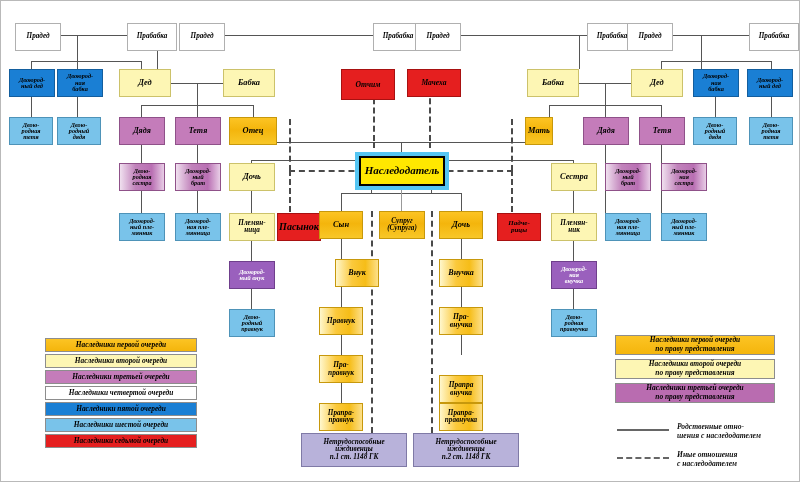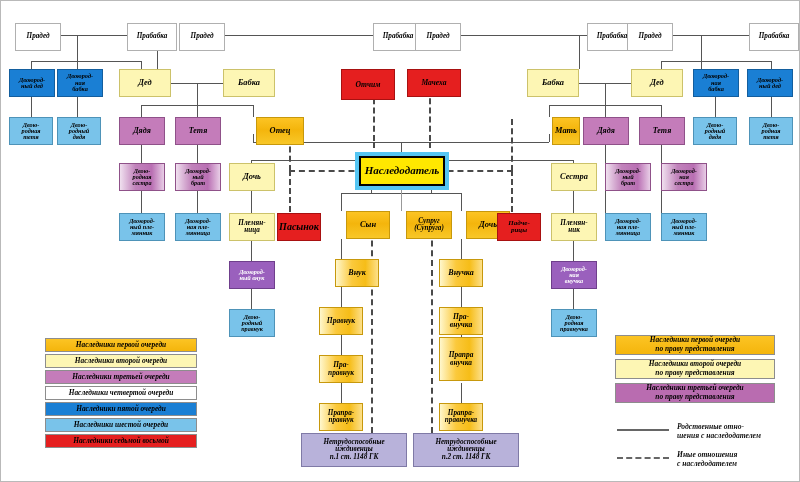--- a/index.html
+++ b/index.html
@@ -8,21 +8,21 @@
          border:1px solid #b9b9b9;box-sizing:border-box;overflow:hidden;}
 
   
   .node{position:absolute;box-sizing:border-box;display:flex;align-items:center;
         justify-content:center;text-align:center;font-style:italic;font-weight:bold;
         line-height:1.02;color:#000;border:1px solid #6b6b6b;z-index:5;
         padding:13px;overflow:hidden;}
 
   
   .c-white {background:#ffffff;border-color:#b0b0b0;}
-  .c-gold  {background:linear-gradient(180deg,#fcc424 0%,#f4b50c 45%,#f8c728 100%);border-color:#c7980c;margin-left:27px;}
+  .c-gold  {background:linear-gradient(180deg,#fcc424 0%,#f4b50c 45%,#f8c728 100%);border-color:#c7980c;}
   .c-gold2 {background:linear-gradient(90deg,#fff7cc 0%,#fbc93c 38%,#f6bd18 70%,#fde08a 100%);border-color:#c7980c;}
   .c-pyellow{background:#fdf6b4;border-color:#ccc26a;}
   .c-violet{background:linear-gradient(90deg,#f0e0ef 0%,#c183bb 35%,#b96fb3 72%,#e8cde6 100%);border-color:#8f5189;}
   .c-violet-flat{background:#c47cba;border-color:#8f5189;}
   .c-blue  {background:#1a7fd4;border-color:#135e9e;color:#000;}
   .c-lblue {background:#79c3ea;border-color:#4e93b8;}
   .c-red   {background:#e51f1f;border-color:#a81111;}
   .c-lilac {background:#b8b2da;border-color:#7f7aa6;}
   .c-purple{background:#9a60bd;border-color:#6f3f8c;}
 
@@ -204,34 +204,34 @@
   <div class="node c-gold2" style="left:318px;top:258px;width:44px;height:26px;font-size:8px;margin-left:16px;">Внук</div>
   <div class="node c-gold2" style="left:438px;top:258px;width:44px;height:26px;font-size:8px;">Внучка</div>
   <div class="node c-purple" style="left:550px;top:260px;width:46px;height:28px;font-size:6.2px;color:#fff;">Двоюрод-<br>ная внучка</div>
 
   <div class="node c-lblue" style="left:228px;top:308px;width:46px;height:28px;font-size:6.2px;">Двою-<br>родный<br>правнук</div>
   <div class="node c-gold2" style="left:318px;top:306px;width:44px;height:26px;font-size:7.6px;">Правнук</div>
   <div class="node c-gold2" style="left:438px;top:306px;width:44px;height:28px;font-size:7.6px;">Пра-<br>внучка</div>
   <div class="node c-lblue" style="left:550px;top:308px;width:46px;height:28px;font-size:6.2px;">Двою-<br>родная<br>правнучка</div>
 
   <div class="node c-gold2" style="left:318px;top:354px;width:44px;height:28px;font-size:7.4px;">Пра-<br>правнук</div>
-  <div class="node c-gold2" style="left:438px;top:336px;width:44px;height:44px;font-size:7.4px;">Прапра<br>внучка</div>
+  <div class="node c-gold2" style="left:438px;top:374px;width:44px;height:28px;font-size:7.4px;">Прапра<br>внучка</div>
   <div class="node c-gold2" style="left:318px;top:402px;width:44px;height:28px;font-size:7.2px;">Прапра-<br>правнук</div>
   <div class="node c-gold2" style="left:438px;top:402px;width:44px;height:28px;font-size:7.2px;">Прапра-<br>правнучка</div>
 
   <div class="node c-lilac" style="left:300px;top:432px;width:106px;height:34px;font-size:7.2px;">Нетрудоспособные<br>иждивенцы<br>п.1 ст. 1148 ГК</div>
   <div class="node c-lilac" style="left:412px;top:432px;width:106px;height:34px;font-size:7.2px;">Нетрудоспособные<br>иждивенцы<br>п.2 ст. 1148 ГК</div>
 
   <div class="lg-item" style="left:44px;top:337px;width:152px;height:14px;background:linear-gradient(180deg,#fcc424,#f4b50c);">Наследники первой очереди</div>
   <div class="lg-item" style="left:44px;top:353px;width:152px;height:14px;background:#fdf6b4;">Наследники второй очереди</div>
   <div class="lg-item" style="left:44px;top:369px;width:152px;height:14px;background:#c47cba;">Наследники третьей очереди</div>
   <div class="lg-item" style="left:44px;top:401px;width:152px;height:14px;background:#1a7fd4;">Наследники пятой очереди</div>
   <div class="lg-item" style="left:44px;top:385px;width:152px;height:14px;background:#ffffff;">Наследники четвертой очереди</div>
   <div class="lg-item" style="left:44px;top:417px;width:152px;height:14px;background:#79c3ea;">Наследники шестой очереди</div>
-  <div class="lg-item" style="left:44px;top:433px;width:152px;height:14px;background:#e51f1f;">Наследники седьмой восьмой</div>
+  <div class="lg-item" style="left:44px;top:433px;width:152px;height:14px;background:#e51f1f;">Наследники седьмой очереди</div>
 
   <div class="lg-item" style="left:614px;top:334px;width:160px;height:20px;background:linear-gradient(180deg,#fcc424,#f4b50c);">Наследники первой очереди<br>по праву представления</div>
   <div class="lg-item" style="left:614px;top:358px;width:160px;height:20px;background:#fdf6b4;">Наследники второй очереди<br>по праву представления</div>
   <div class="lg-item" style="left:614px;top:382px;width:160px;height:20px;background:#b96cb0;">Наследники третьей очереди<br>по праву представления</div>
 
   <div class="lg-line" style="left:616px;top:428px;width:52px;height:2px;background:#666;"></div>
   <div class="lg-txt" style="left:676px;top:421px;width:116px;">Родственные отно-<br>шения с наследодателем</div>
   <div class="lg-line" style="left:616px;top:456px;width:52px;height:0;border-top:2px dashed #666;"></div>
   <div class="lg-txt" style="left:676px;top:449px;width:116px;">Иные отношения<br>с наследодателем</div>
 

